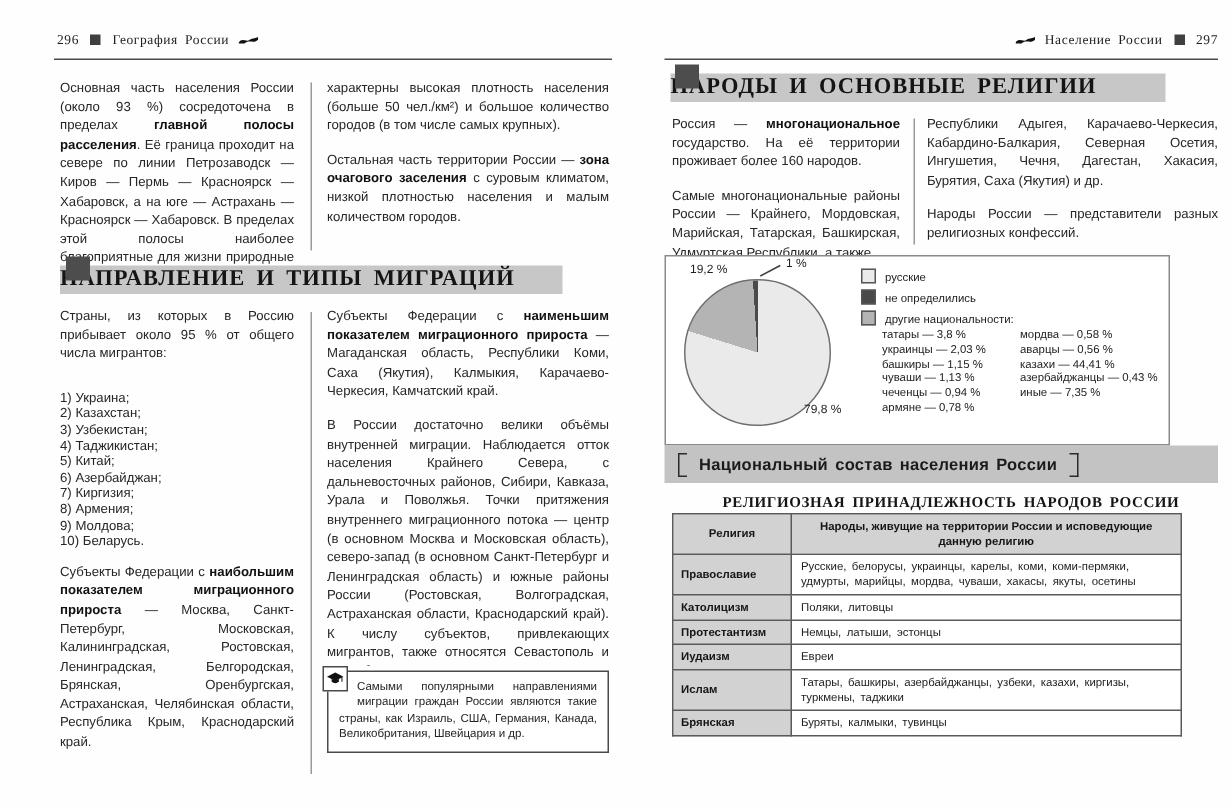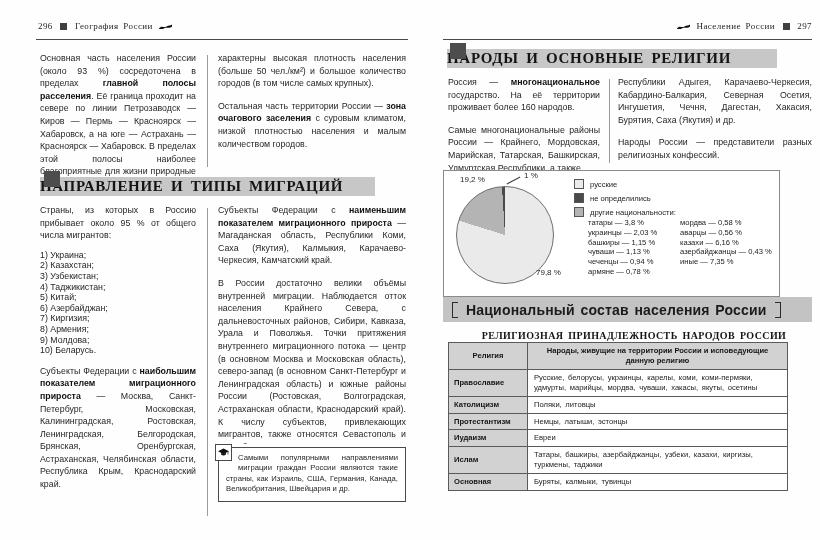--- a/index.html
+++ b/index.html
@@ -17,21 +17,21 @@
   .p + .p{margin-top:10px;}
   .coldiv{position:absolute;width:1px;background:#9a9a9a;}
   b{color:#111;}
   
   .band{position:absolute;height:19px;background:#c7c7c7;}
   .band .bandtxt{display:block;line-height:19px;
         font-family:"Liberation Serif",serif;font-weight:bold;font-size:15px;
         letter-spacing:.7px;word-spacing:3px;color:#141414;white-space:nowrap;}
   .bandsq{position:absolute;width:16px;height:16px;background:#4d4d4d;z-index:2;}
   
-  .miglist{margin-top:8px;line-height:10.6px;text-align:left;}
+  .miglist{margin-top:18px;line-height:10.6px;text-align:left;}
   
   .note{position:absolute;border:1px solid #4a4a4a;background:#fff;padding:5px 7px 6px 7px;
         font-size:7.7px;line-height:10.4px;text-align:justify;color:#262626;}
   .noteicon{position:absolute;left:-4px;top:-4px;width:15px;height:15px;background:#fff;
         border:1px solid #4a4a4a;display:flex;align-items:center;justify-content:center;}
   .notefloat{float:left;width:12px;height:13px;}
   
   .chartbox{position:absolute;left:443px;top:170px;width:335px;height:125px;
         border:1px solid #8a8a8a;background:#fff;}
   .pie{position:absolute;left:12px;top:15px;width:96px;height:96px;border-radius:50%;
@@ -42,21 +42,21 @@
   .lgrow{display:flex;align-items:center;margin-bottom:4px;white-space:nowrap;}
   .swatch{width:8px;height:8px;border:1px solid #555;margin-right:6px;flex:0 0 auto;}
   .bklist{position:absolute;font-size:7.6px;line-height:9.8px;color:#222;white-space:nowrap;}
   
   .capband{position:absolute;left:443px;top:297px;width:369px;height:25px;background:#c3c3c3;
         display:flex;align-items:center;}
   .caplabel{display:flex;align-items:stretch;margin-left:9px;height:16px;}
   .brk{width:5px;border-top:1.5px solid #2b2b2b;border-bottom:1.5px solid #2b2b2b;}
   .brkL{border-left:1.5px solid #2b2b2b;}
   .brkR{border-right:1.5px solid #2b2b2b;}
-  .captxt{font-size:14px;font-weight:bold;color:#1b1b1b;line-height:16px;padding:0 8px;
+  .captxt{font-size:11px;font-weight:bold;color:#1b1b1b;line-height:16px;padding:0 8px;
         letter-spacing:.2px;word-spacing:1.5px;white-space:nowrap;}
   
   .tbltitle{position:absolute;left:452px;top:330px;width:364px;text-align:center;
         font-family:"Liberation Serif",serif;font-weight:bold;font-size:10px;
         letter-spacing:.4px;word-spacing:2px;color:#151515;}
   table.rel{position:absolute;left:448px;top:342px;width:340px;border-collapse:collapse;
         font-size:7.6px;line-height:9.9px;color:#222;}
   table.rel td,table.rel th{border:1px solid #5a5a5a;padding:3px 6px;vertical-align:middle;}
   table.rel th{background:#d2d2d2;font-weight:bold;text-align:center;color:#161616;}
   table.rel td.relname{background:#d2d2d2;font-weight:bold;width:66px;color:#161616;
@@ -180,21 +180,21 @@
       <div>татары — 3,8 %</div>
       <div>украинцы — 2,03 %</div>
       <div>башкиры — 1,15 %</div>
       <div>чуваши — 1,13 %</div>
       <div>чеченцы — 0,94 %</div>
       <div>армяне — 0,78 %</div>
     </div>
     <div class="bklist" style="left:236px;top:47px;">
       <div>мордва — 0,58 %</div>
       <div>аварцы — 0,56 %</div>
-      <div>казахи — 6,16 %</div>
+      <div>казахи — 44,41 %</div>
       <div>азербайджанцы — 0,43 %</div>
       <div>иные — 7,35 %</div>
     </div>
   </div>
 
   <div class="capband">
     <div class="caplabel">
       <span class="brk brkL"></span>
       <span class="captxt">Национальный состав населения России</span>
       <span class="brk brkR"></span>
@@ -222,19 +222,19 @@
     </tr>
     <tr>
       <td class="relname">Иудаизм</td>
       <td class="peoples">Евреи</td>
     </tr>
     <tr>
       <td class="relname">Ислам</td>
       <td class="peoples">Татары, башкиры, азербайджанцы, узбеки, казахи, киргизы, туркмены, таджики</td>
     </tr>
     <tr>
-      <td class="relname">Основная</td>
+      <td class="relname">Брянская</td>
       <td class="peoples">Буряты, калмыки, тувинцы</td>
     </tr>
   </tbody>
     </table>
 
 </div>
 
 </body></html>

